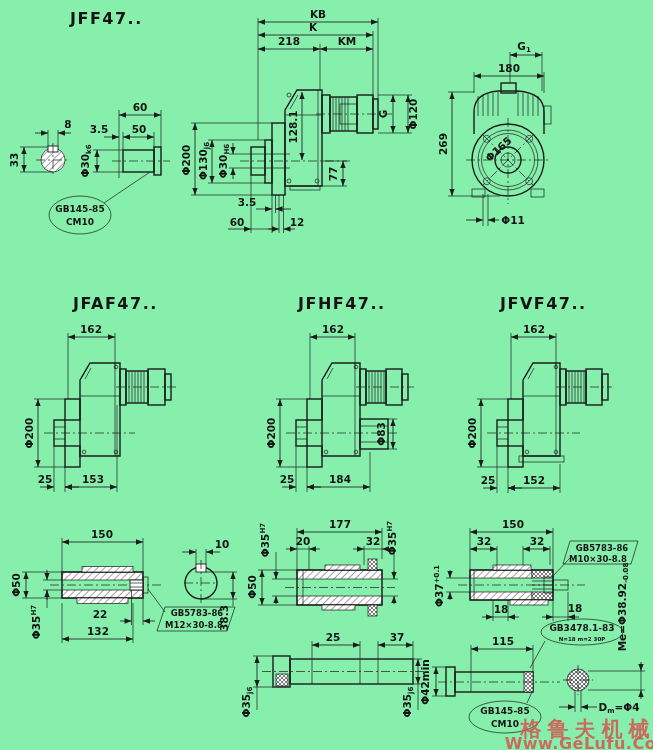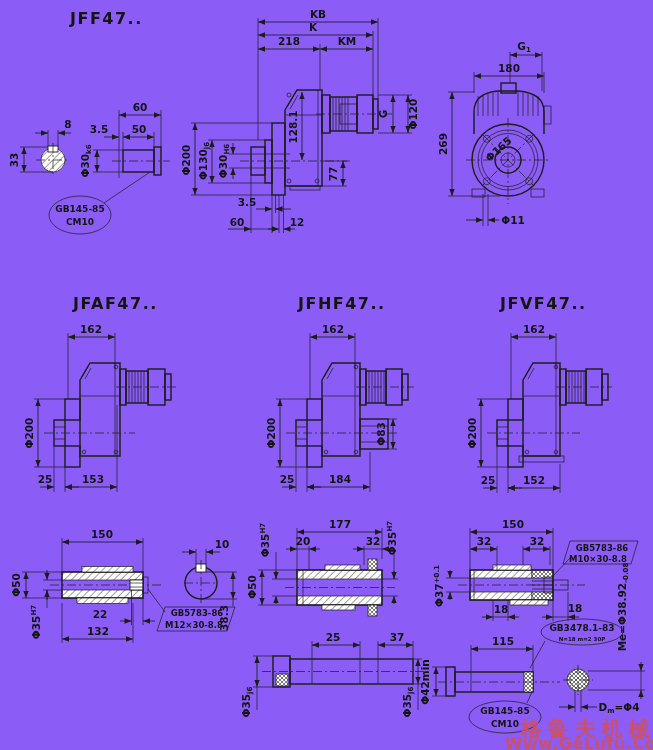--- a/index.html
+++ b/index.html
@@ -1,16 +1,16 @@
 <!DOCTYPE html>
 <html><head>
 <meta charset="utf-8">
 <style>
   html,body{margin:0;padding:0;background:#fff;}
-  #canvas{width:653px;height:750px;position:relative;background:#8b5cf6;overflow:hidden;}
+  #canvas{width:653px;height:750px;position:relative;background:#86efac;overflow:hidden;}
   svg{display:block;}
   text{font:bold 10.5px "DejaVu Sans",sans-serif;fill:#141414;text-anchor:middle;}
   .ts{font-size:16px;letter-spacing:1.5px;text-anchor:start;}
   .t9{font-size:9px;}
   .t85{font-size:8.5px;font-weight:bold;}
   .t55{font-size:5.5px;font-weight:bold;}
   .sub{font-size:7px;}
   .ol{fill:none;stroke:#1c1c1c;stroke-width:1.4;}
   .th{fill:none;stroke:#1c1c1c;stroke-width:0.7;}
   .dm{fill:none;stroke:#1c1c1c;stroke-width:0.85;}

